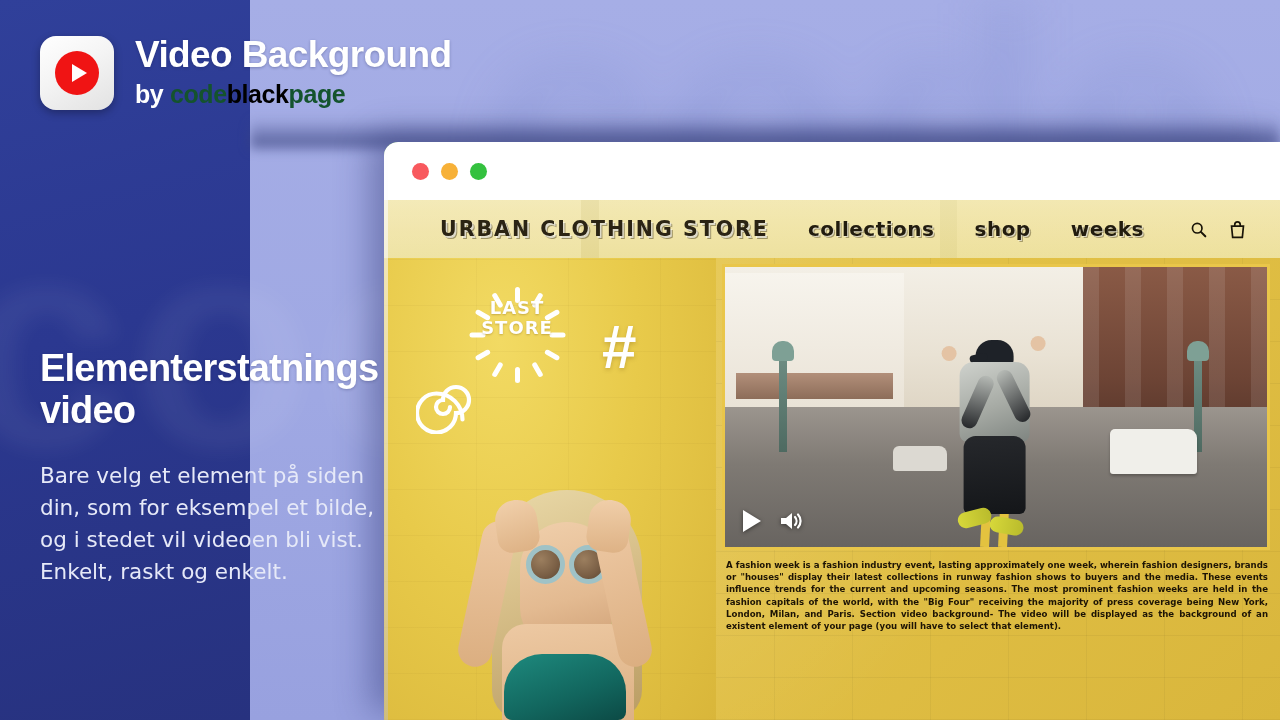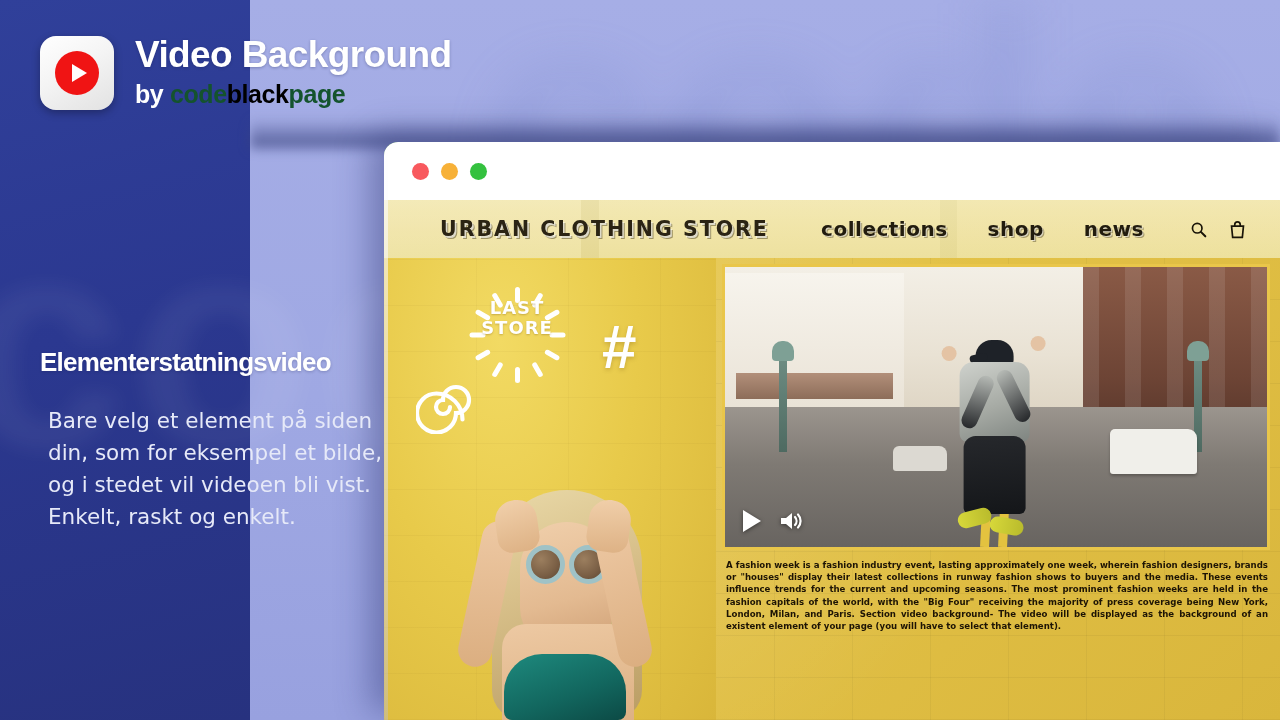--- a/index.html
+++ b/index.html
@@ -70,30 +70,29 @@
     text-shadow:0 1px 3px rgba(20,25,70,0.30);
   }
   .app-sub { font-size:25px; font-weight:bold; letter-spacing:-0.4px; margin-top:9px; }
   .app-sub .by { color:#ffffff; }
   .app-sub .w { color:#14532d; }
   .app-sub .b { color:#000000; }
 
   
   .copy { position:absolute; left:40px; top:348px; width:350px; z-index:30; }
   .headline {
-    font-size:26px; font-weight:bold; color:#ffffff;
+    font-size:38px; font-weight:bold; color:#ffffff;
     line-height:1.10; letter-spacing:-0.8px;
     word-break:break-all;
     text-shadow:0 1px 3px rgba(20,25,70,0.25);
   }
   .subcopy {
     margin-top:28px;
     font-size:21.5px; line-height:1.50; color:#e6e9f8;
     font-family:"DejaVu Sans", sans-serif;
-    margin-left:8px;
   }
 
   
   .browser {
     position:absolute; left:384px; top:142px; width:896px; height:578px;
     background:#14532d;
     border-top-left-radius:14px;
     overflow:hidden;
     box-shadow:-14px -8px 34px rgba(40,48,110,0.42);
     z-index:20;
@@ -343,21 +342,21 @@
       <span class="dot r"></span>
       <span class="dot y"></span>
       <span class="dot g"></span>
     </div>
 
     <div class="site-nav">
       <div class="brand">URBAN CLOTHING STORE</div>
       <div class="nav-links">
         <span class="nav-link">collections</span>
         <span class="nav-link">shop</span>
-        <span class="nav-link">news</span>
+        <span class="nav-link">weeks</span>
       </div>
       <div class="nav-icons">
         <span>
           <svg width="17" height="17" viewBox="0 0 20 20">
               <circle cx="8.5" cy="8.5" r="5.6" fill="none" stroke="#1a1508" stroke-width="2"></circle>
               <line x1="12.8" y1="12.8" x2="18" y2="18" stroke="#1a1508" stroke-width="2.4" stroke-linecap="round"></line>
             </svg>
         </span>
         <span>
           <svg width="17" height="19" viewBox="0 0 20 22">

